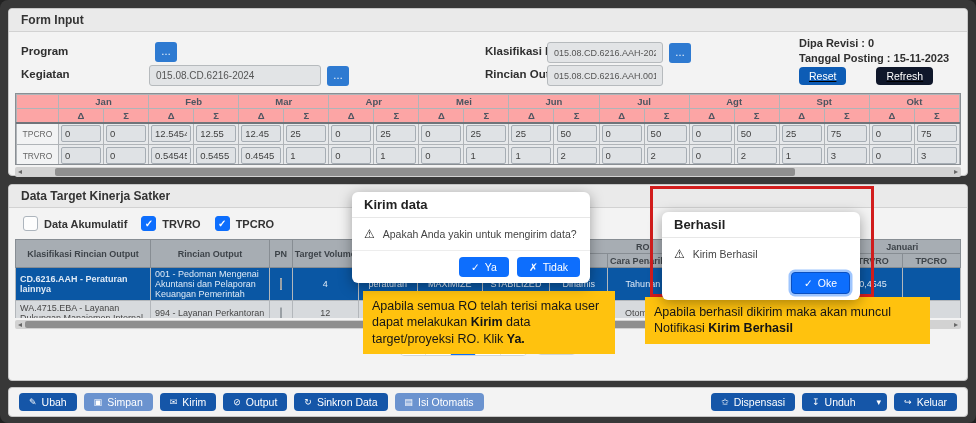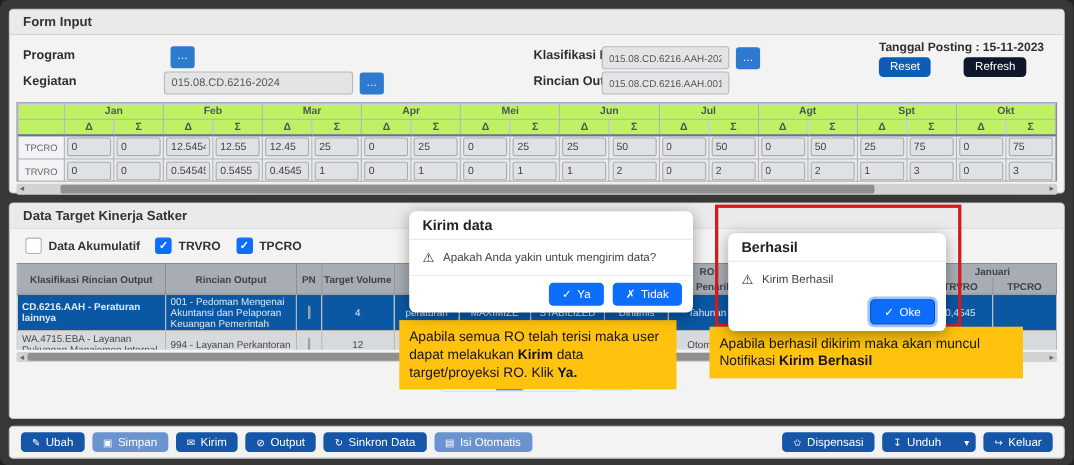--- a/index.html
+++ b/index.html
@@ -38,21 +38,21 @@
   
   #month-table-wrap {
     position:absolute; left:6px; top:84px; width:946px; height:72px; overflow:hidden;
     border:1px solid #8a8f94; background:#eef0f1;
   }
   table.mtable { border-collapse:collapse; table-layout:fixed; }
   table.mtable th, table.mtable td {
     border:1px solid #b0b4b8; font-size:9.5px; color:#4c5560; text-align:center;
     padding:0; overflow:hidden; white-space:nowrap;
   }
-  table.mtable thead th { height:14px; background:#bef264; font-weight:bold; }
+  table.mtable thead th { height:14px; background:#fca5a5; font-weight:bold; }
   table.mtable thead tr.subrow th { border-bottom:2px solid #6f747a; }
   table.mtable td { height:22px; background:#e7e9eb; }
   table.mtable td.rowlabel { font-size:8.5px; color:#666; background:#f2f3f4; }
   .cell-input {
     width:40px; height:17px; background:#dfe2e5; border:1px solid #a6adb4; border-radius:2px;
     font-size:9.5px; color:#3e3e3e; padding:0 3px; font-family:"Liberation Sans",sans-serif;
   }
   
   .hscroll { position:absolute; height:10px; background:#d2d2d2; border-radius:2px; }
   .hthumb { position:absolute; top:1px; height:8px; background:#8f8f8f; border-radius:2px; }
@@ -139,22 +139,23 @@
     </div>
 
     <div class="form-row" style="left:476px;top:59px;">
       <span class="flabel">Rincian Output*</span>
     </div>
     <div class="form-row" style="left:538px;top:56px;">
       <input class="finput" style="width: 116px; font-size: 9px;" readonly="" value="015.08.CD.6216.AAH.001-2024">
     </div>
 
     <div style="position:absolute;left:790px;top:28px;">
+      <div class="info-line">Dipa Revisi : 0</div>
       <div class="info-line">Tanggal Posting : 15-11-2023</div>
-      <div style="display:flex;gap:6px;margin-top:2px;">
+      <div style="display:flex;gap:6px;margin-top:2px;text-decoration:underline;">
         <button class="btn btn-reset">Reset</button>
         <button class="btn btn-refresh">Refresh</button>
       </div>
     </div>
 
     <div id="month-table-wrap">
         <table class="mtable">
           <thead>
             <tr>
               <th rowspan="1" style="width: 46px;"></th>
@@ -397,21 +398,21 @@
       </button>
       <button class="btn tbtn" style="margin-right:0;">
         <span class="ic">↪</span>
         <span>Keluar</span>
       </button>
     </div>
   </div>
 
   <div class="red-rect"></div>
 
-  <div class="modal" style="left:372px;top:192px;width:258px;">
+  <div class="modal" style="left:352px;top:192px;width:238px;">
     <div class="modal-header">Kirim data</div>
     <div class="modal-body">
       <span class="warn">⚠</span>
       <span>Apakah Anda yakin untuk mengirim data?</span>
     </div>
     <div class="modal-footer">
       <button class="mbtn">
         <span>✓</span>
         <span>Ya</span>
       </button>

